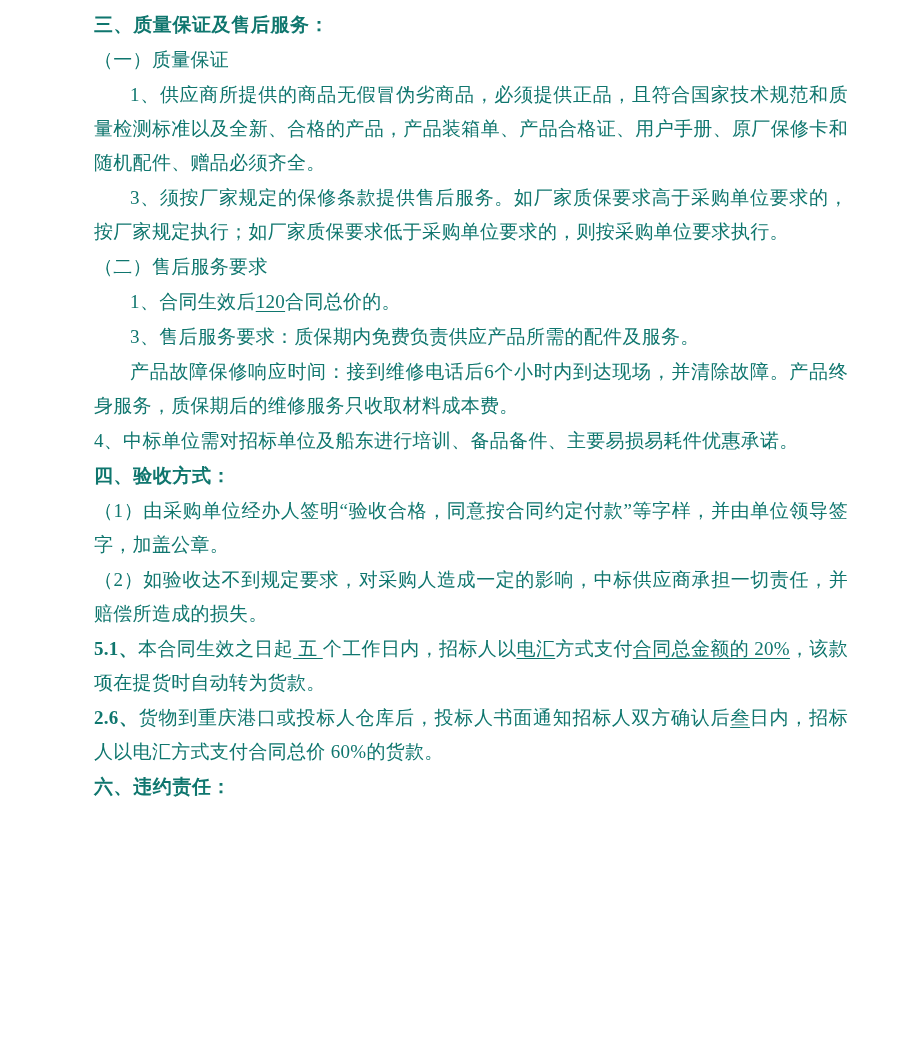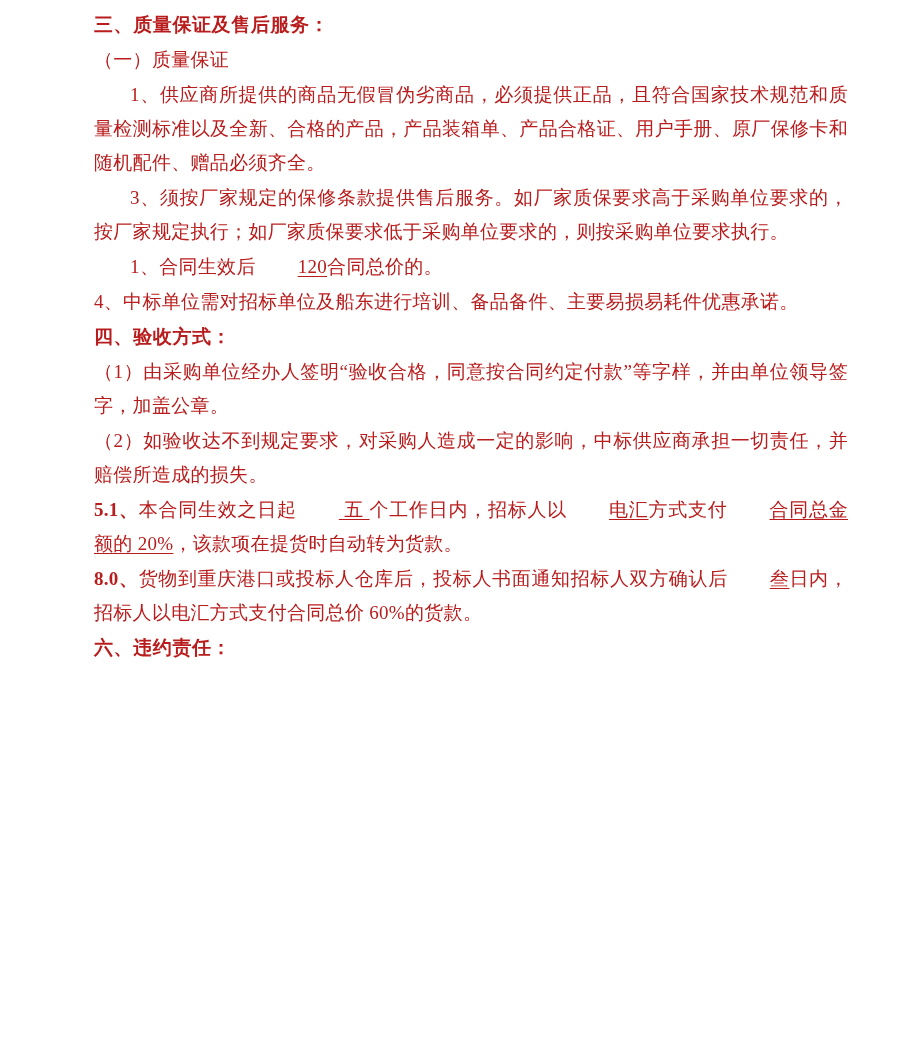--- a/index.html
+++ b/index.html
@@ -6,21 +6,21 @@
     margin: 0;
     padding: 0;
     background: #ffffff;
   }
   .page {
     position: relative;
     box-sizing: border-box;
     width: 900px;
     height: 1055px;
     background: #ffffff;
-    color: #b91c1c;
+    color: #0f766e;
     font-family: "Liberation Serif", "DejaVu Serif", serif;
     padding: 8px 52px 0 94px;
     overflow: hidden;
   }
   .para {
     margin: 0 0 1px 0;
     font-size: 19px;
     line-height: 34px;
     text-align: justify;
     letter-spacing: 0.3px;
@@ -29,35 +29,37 @@
     font-weight: bold;
     letter-spacing: 0.6px;
   }
   .para.indent {
     text-indent: 1.9em;
   }
   .run { white-space: pre-wrap; }
   .run.u {
     text-decoration: underline;
     text-underline-offset: 3px;
-    margin-left: 42px;
   }
   .run.b { font-weight: bold; }
 </style>
 </head>
 <body>
 
 <div class="page">
   <div id="doc-body">
       <p class="para heading"><span class="run">三、质量保证及售后服务：</span></p>
       <p class="para body"><span class="run">（一）质量保证</span></p>
       <p class="para body indent"><span class="run">1、供应商所提供的商品无假冒伪劣商品，必须提供正品，且符合国家技术规范和质量检测标准以及全新、合格的产品，产品装箱单、产品合格证、用户手册、原厂保修卡和随机配件、赠品必须齐全。</span></p>
       <p class="para body indent"><span class="run">3、须按厂家规定的保修条款提供售后服务。如厂家质保要求高于采购单位要求的，按厂家规定执行；如厂家质保要求低于采购单位要求的，则按采购单位要求执行。</span></p>
+      <p class="para body"><span class="run">（二）售后服务要求</span></p>
       <p class="para body indent"><span class="run">1、合同生效后</span><span class="run u">120</span><span class="run">合同总价的。</span></p>
+      <p class="para body indent"><span class="run">3、售后服务要求：质保期内免费负责供应产品所需的配件及服务。</span></p>
+      <p class="para body indent"><span class="run">产品故障保修响应时间：接到维修电话后6个小时内到达现场，并清除故障。产品终身服务，质保期后的维修服务只收取材料成本费。</span></p>
       <p class="para body"><span class="run">4、中标单位需对招标单位及船东进行培训、备品备件、主要易损易耗件优惠承诺。</span></p>
       <p class="para heading"><span class="run">四、验收方式：</span></p>
       <p class="para body"><span class="run">（1）由采购单位经办人签明“验收合格，同意按合同约定付款”等字样，并由单位领导签字，加盖公章。</span></p>
       <p class="para body"><span class="run">（2）如验收达不到规定要求，对采购人造成一定的影响，中标供应商承担一切责任，并赔偿所造成的损失。</span></p>
       <p class="para body"><span class="run b">5.1、</span><span class="run">本合同生效之日起</span><span class="run u">&nbsp;五&nbsp;</span><span class="run">个工作日内，招标人以</span><span class="run u">电汇</span><span class="run">方式支付</span><span class="run u">合同总金额的&nbsp;20%</span><span class="run">，该款项在提货时自动转为货款。</span></p>
-      <p class="para body"><span class="run b">8.0、</span><span class="run">货物到重庆港口或投标人仓库后，投标人书面通知招标人双方确认后</span><span class="run u">叁</span><span class="run">日内，招标人以电汇方式支付合同总价 60%的货款。</span></p>
+      <p class="para body"><span class="run b">2.6、</span><span class="run">货物到重庆港口或投标人仓库后，投标人书面通知招标人双方确认后</span><span class="run u">叁</span><span class="run">日内，招标人以电汇方式支付合同总价 60%的货款。</span></p>
       <p class="para heading"><span class="run">六、违约责任：</span></p>
     </div>
 </div>
 
 </body></html>

